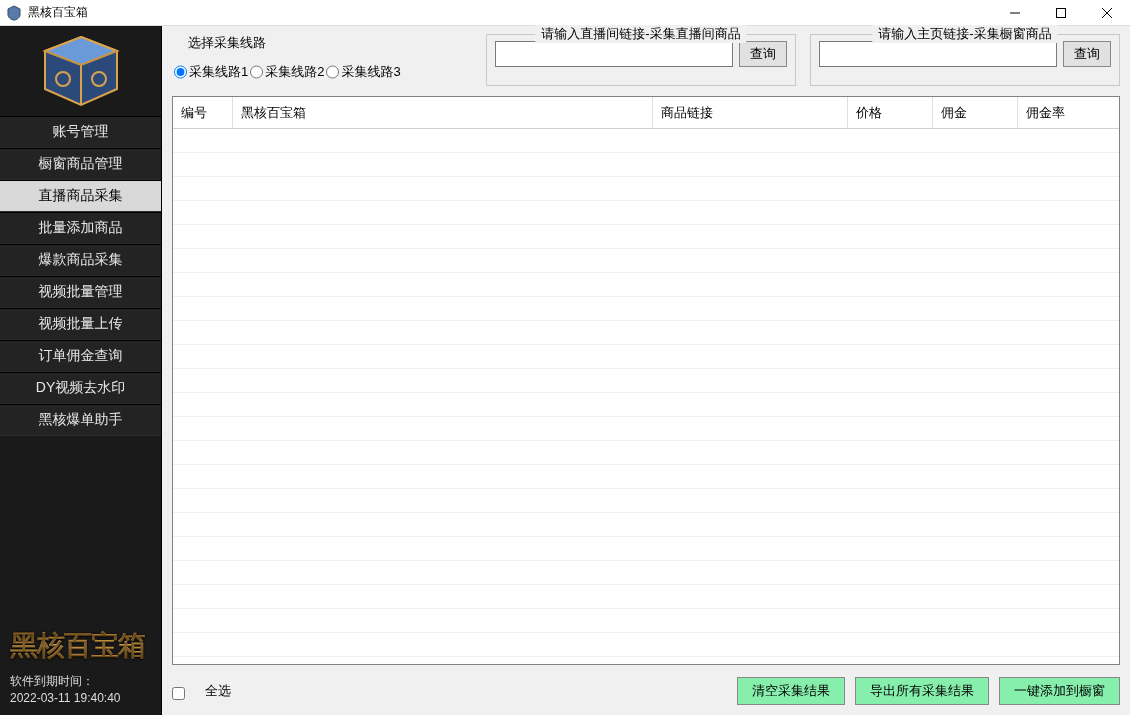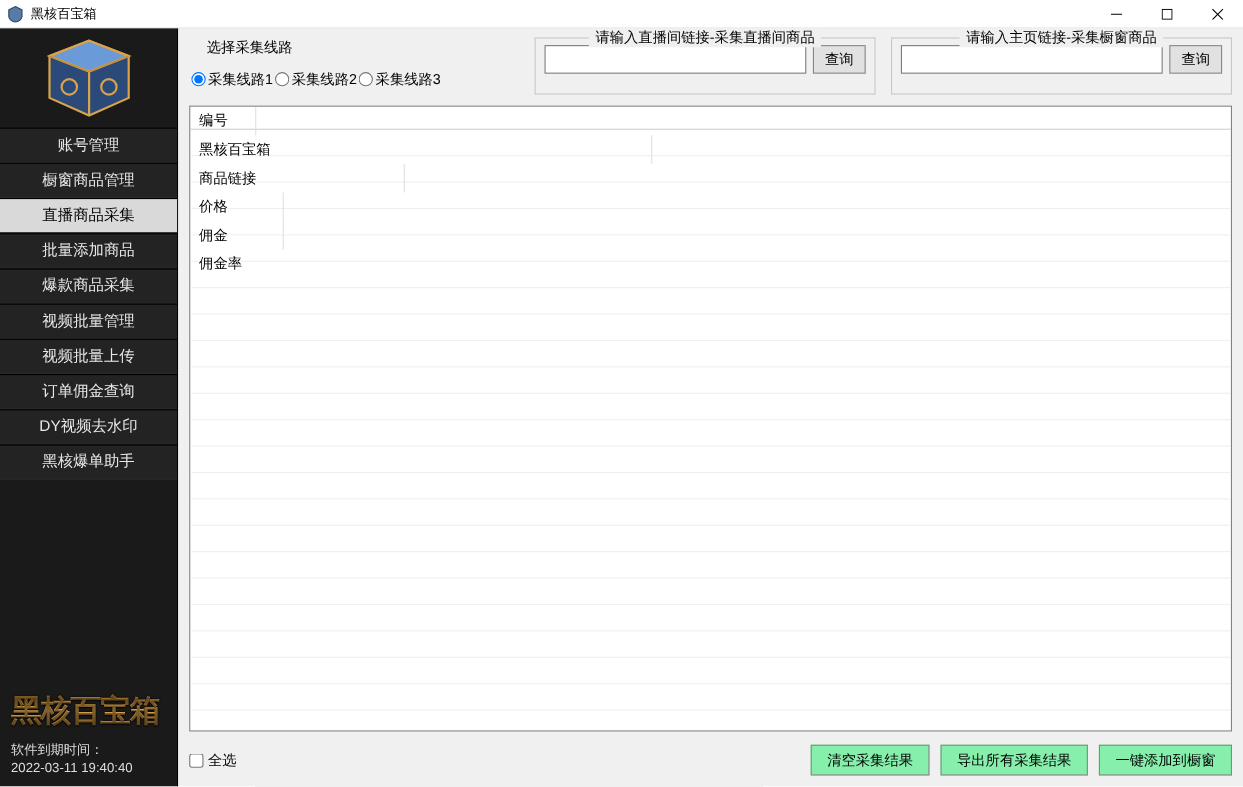--- a/index.html
+++ b/index.html
@@ -162,45 +162,44 @@
 }
 .table-wrap {
   flex: 1;
   margin: 0 10px 6px;
   border: 1px solid #828282;
   background: #fff;
   overflow: hidden;
 }
 .thead {
   display: flex;
-  height: 21px;
+  height: 32px;
   border-bottom: 1px solid #d0d0d0;
-  flex-direction: column;
 }
 .th {
   padding: 4px 8px;
   font-size: 13px;
   border-right: 1px solid #e0e0e0;
   display: flex;
   align-items: center;
 }
 .tbody-row {
   height: 24px;
   border-bottom: 1px solid #efefef;
 }
 .bottom-bar {
   display: flex;
   align-items: center;
   padding: 6px 10px 10px;
   gap: 10px;
 }
 .checkbox-opt {
   display: flex;
-  align-items: center;
-  gap: 4px;
+  align-items: flex-end;
+  gap: 20px;
   font-size: 13px;
   cursor: pointer;
 }
 .bottom-bar .spacer { flex: 1; }
 .bottom-btn {
   border: 1px solid #888;
   background: #86efac;
   height: 28px;
   padding: 0 14px;
   font-size: 13px;

